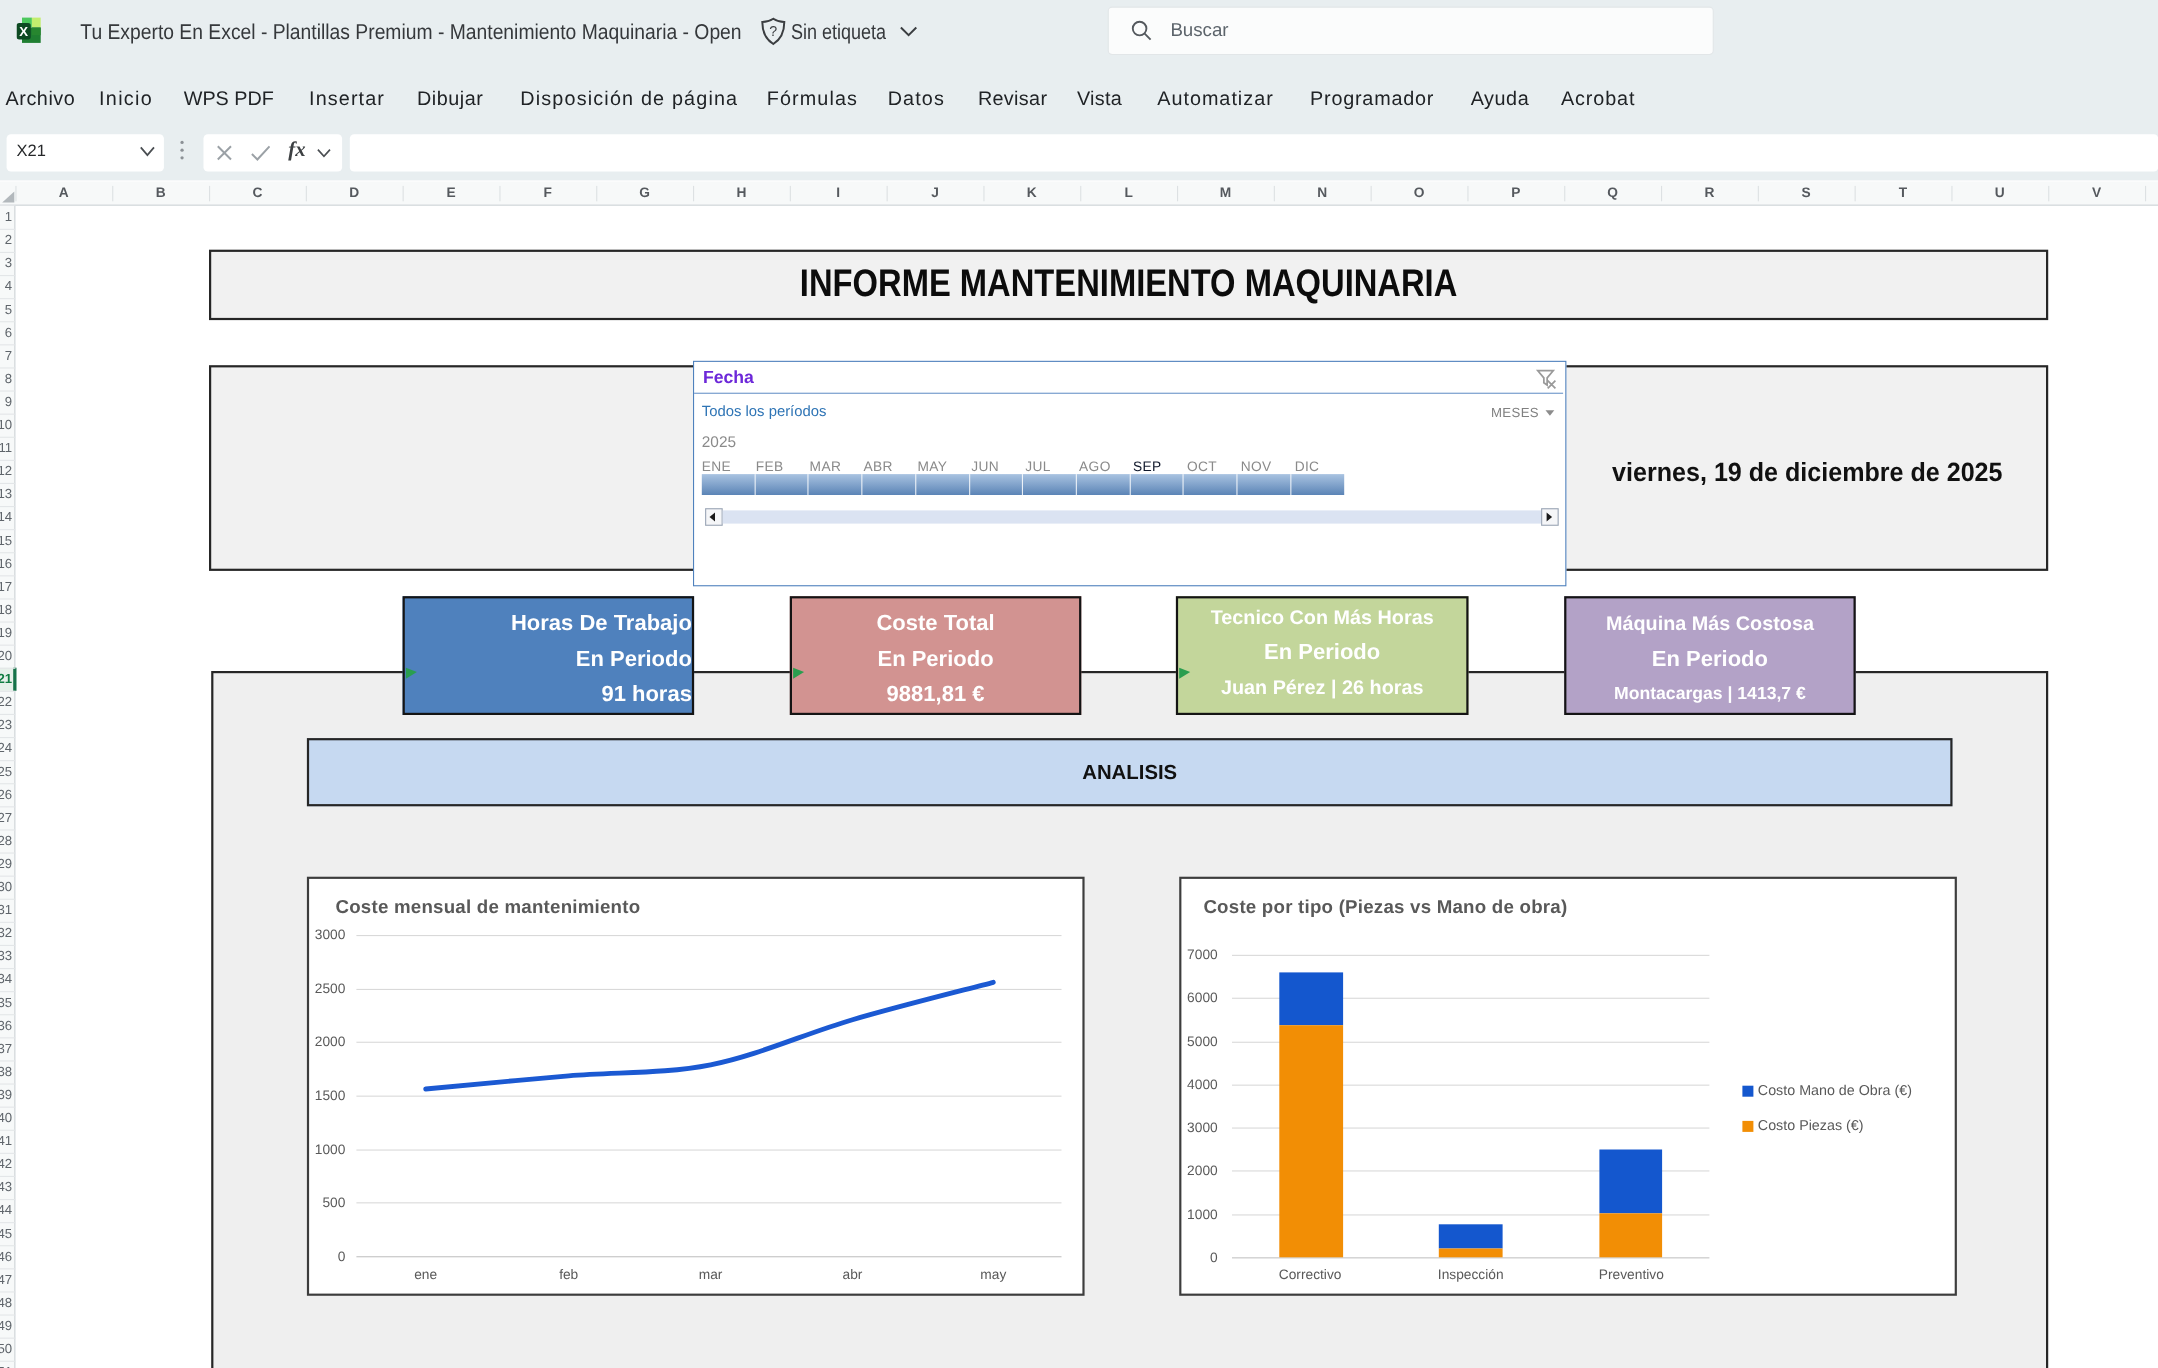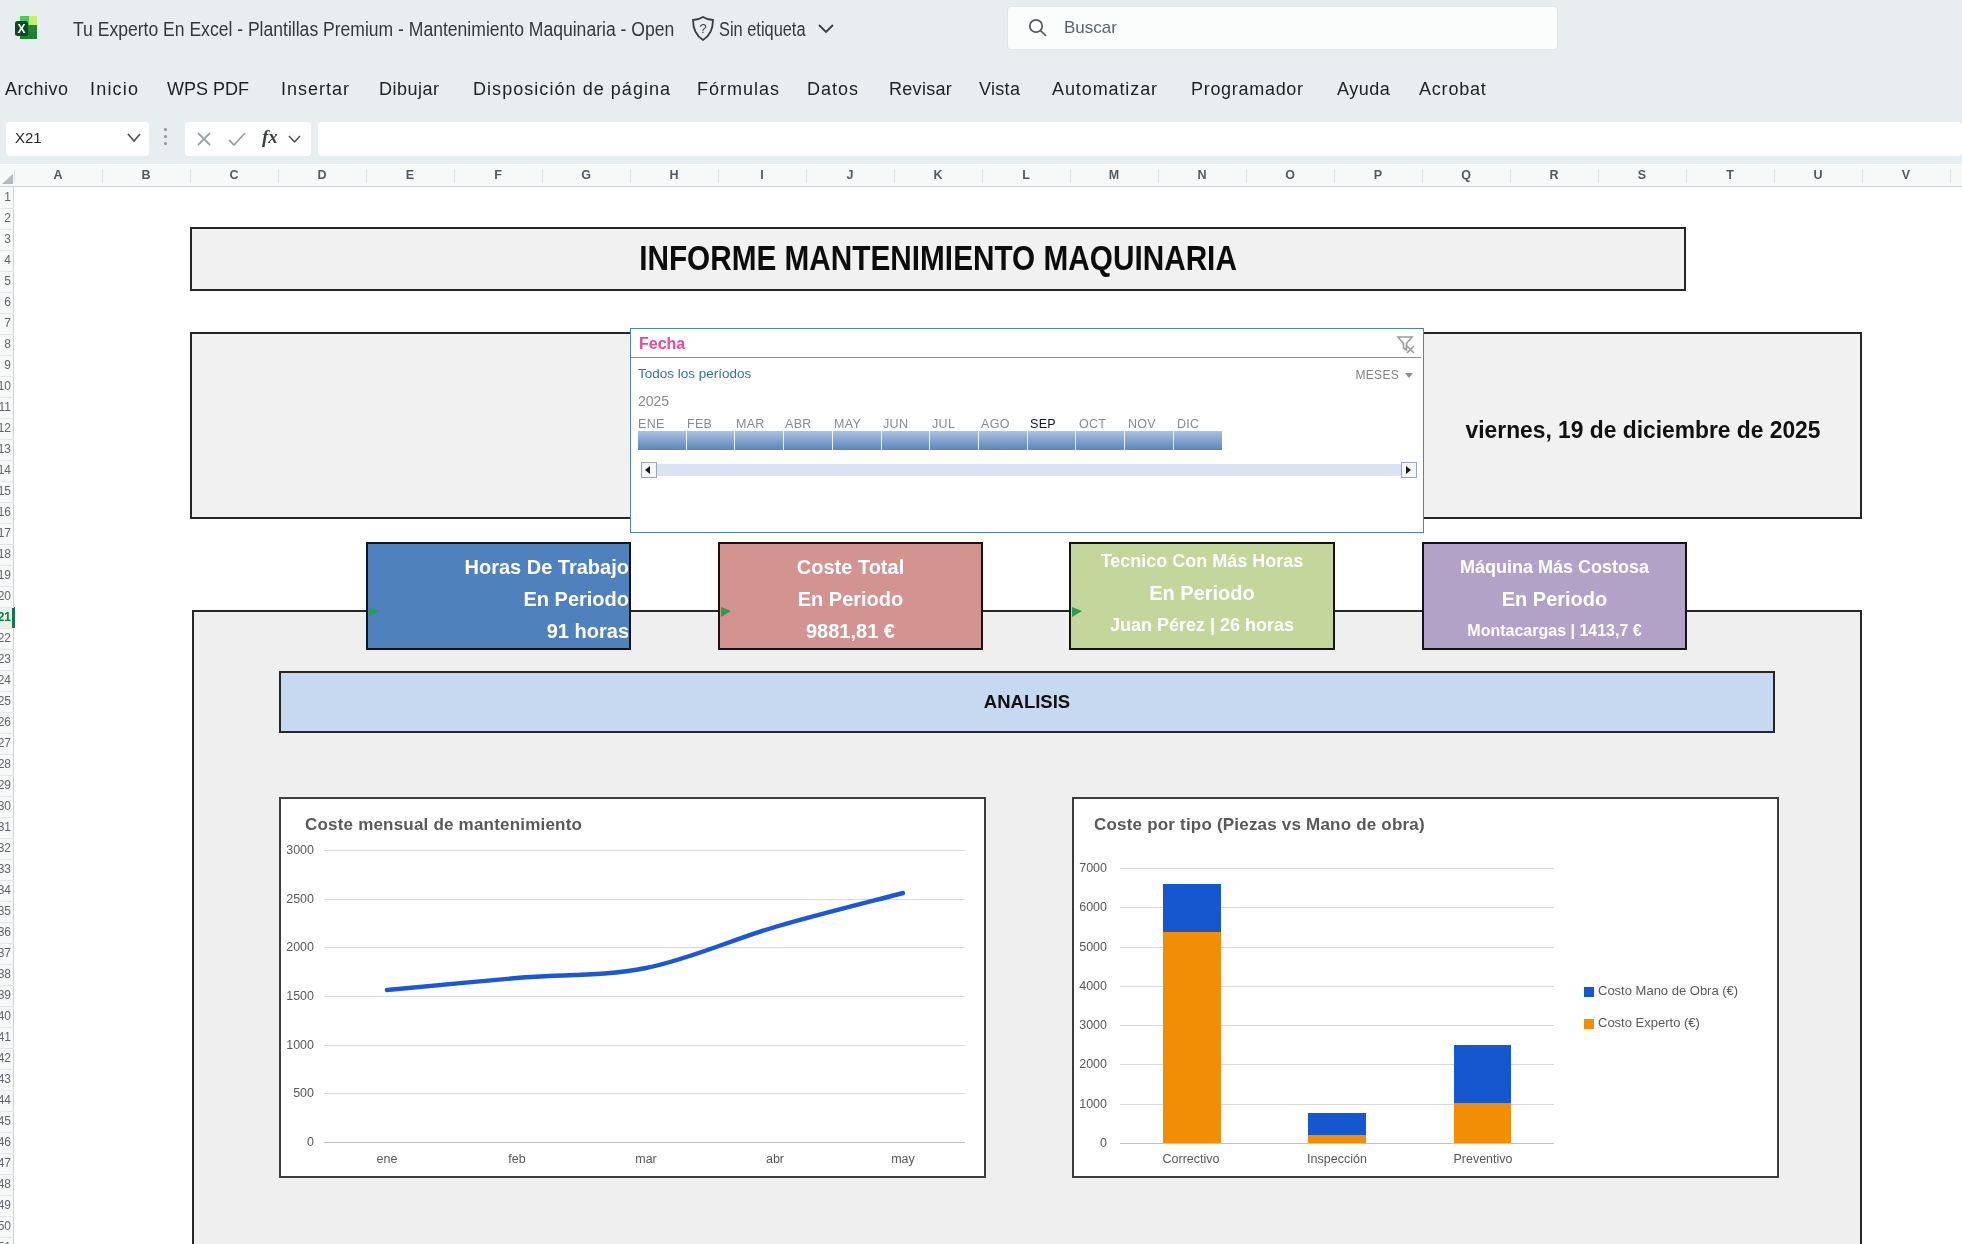--- a/index.html
+++ b/index.html
@@ -25,21 +25,21 @@
   
   #colheads { position:absolute; left:0; top:165px; width:1962px; height:22px; background:#f7f9f9; border-bottom:1px solid #cdd3d6; }
   .colletter { position:absolute; top:3px; font-size:12.5px; color:#55595e; font-weight:bold; width:88px; text-align:center; }
   .colsep { position:absolute; top:4px; width:1px; height:14px; background:#dde1e3; }
   #rowgutter { position:absolute; left:0; top:187px; width:14px; height:1057px; background:#f7f9f9; border-right:1px solid #cdd3d6; }
   .rownum { position:absolute; right:2px; height:21px; line-height:21px; font-size:12px; color:#5f656b; }
   .rowsep { position:absolute; left:0; width:14px; height:1px; background:#e3e6e8; }
 
   
   .blackbox { position:absolute; border:2px solid #262626; background:#f1f1f1; }
-  #titlebox { left:190px; top:227px; width:1496px; height:64px; }
+  #titlebox { left:190px; top:227px; width:1672px; height:64px; }
   #titletext { width:100%; text-align:center; line-height:58px; font-size:35px; font-weight:bold; color:#0c0c0c; transform:scaleX(0.85); }
   #infobox { left:190px; top:332px; width:1672px; height:187px; }
   #datetext { position:absolute; left:1424px; top:416px; width:438px; text-align:center; font-size:24px; font-weight:bold; color:#111; transform:scaleX(0.95); }
 
   
   #slicer { position:absolute; left:630px; top:328px; width:794px; height:205px; background:#fff; border:1.5px solid #4f81bd; }
   .sl { position:absolute; }
 
   
   #analysisbox { left:192px; top:610px; width:1670px; height:700px; background:#efefef; }
@@ -312,21 +312,21 @@
     <span class="l" style="font-size:18px;">Juan Pérez | 26 horas</span>
     <i class="gtri"></i>
   </div>
   <div class="card" style="left:1422px;width:265px;background:#b3a2c7;">
     <span class="l" style="font-size:18px;margin-top:7px;">Máquina Más Costosa</span>
     <span class="l" style="font-size:20px;">En Periodo</span>
     <span class="l" style="font-size:16px;text-align:center;">Montacargas | 1413,7 €</span>
   </div>
 
   <div id="slicer">
-    <div class="sl" style="left:8px;top:6px;font-size:16px;font-weight:bold;color:#ec4899;">Fecha</div>
+    <div class="sl" style="left:8px;top:6px;font-size:16px;font-weight:bold;color:#6d28d9;">Fecha</div>
     <div class="sl" style="left:0px;top:28px;width:790px;height:1px;background:#6b94c9;"></div>
     <div class="sl" style="left:7px;top:37px;font-size:13.5px;color:#2e74b5;">Todos los períodos</div>
     <div class="sl" style="left:718px;top:39px;width:50px;text-align:right;font-size:12px;color:#808080;letter-spacing:0.3px;">MESES</div>
     <div class="sl" style="left:774px;top:44px;width:0;height:0;border-left:4px solid transparent;border-right:4px solid transparent;border-top:5px solid #8c8c8c;"></div>
     <div class="sl" style="left:7px;top:64px;font-size:14px;color:#8a8a8a;">2025</div>
     <div class="sl" style="left:7px;top:88px;font-size:12.5px;color:#8a8a8a;letter-spacing:0.3px;">ENE</div>
 <div class="sl" style="left:56px;top:88px;font-size:12.5px;color:#8a8a8a;letter-spacing:0.3px;">FEB</div>
 <div class="sl" style="left:105px;top:88px;font-size:12.5px;color:#8a8a8a;letter-spacing:0.3px;">MAR</div>
 <div class="sl" style="left:154px;top:88px;font-size:12.5px;color:#8a8a8a;letter-spacing:0.3px;">ABR</div>
 <div class="sl" style="left:203px;top:88px;font-size:12.5px;color:#8a8a8a;letter-spacing:0.3px;">MAY</div>
@@ -410,16 +410,16 @@
     <div class="abs" style="left:234px;top:314px;width:58px;height:22px;background:#1457ce;"></div>
     <div class="abs" style="left:234px;top:336px;width:58px;height:8px;background:#f28e05;"></div>
     <div class="abs" style="left:380px;top:246px;width:57px;height:58px;background:#1457ce;"></div>
     <div class="abs" style="left:380px;top:304px;width:57px;height:40px;background:#f28e05;"></div>
     <div class="xlab" style="left:72px;top:353px;">Correctivo</div>
     <div class="xlab" style="left:218px;top:353px;">Inspección</div>
     <div class="xlab" style="left:364px;top:353px;">Preventivo</div>
     <div class="legsq" style="left:510px;top:188px;background:#1457ce;"></div>
     <div class="legtext" style="left:524px;top:184px;">Costo Mano de Obra (€)</div>
     <div class="legsq" style="left:510px;top:220px;background:#f28e05;"></div>
-    <div class="legtext" style="left:524px;top:216px;">Costo Experto (€)</div>
+    <div class="legtext" style="left:524px;top:216px;">Costo Piezas (€)</div>
   </div>
 
 </div>
 
 </body></html>

